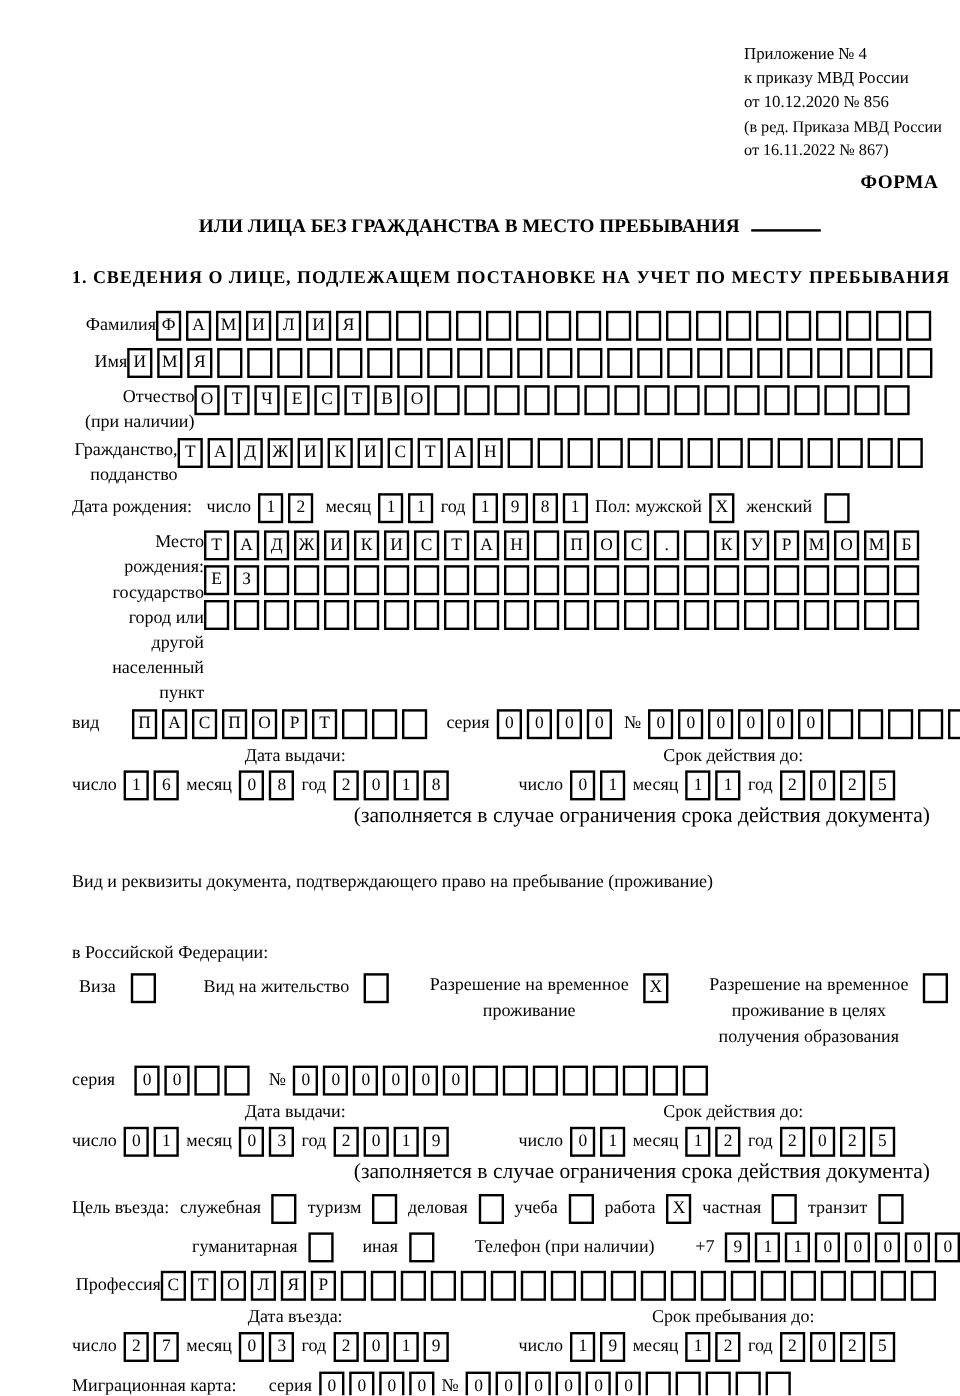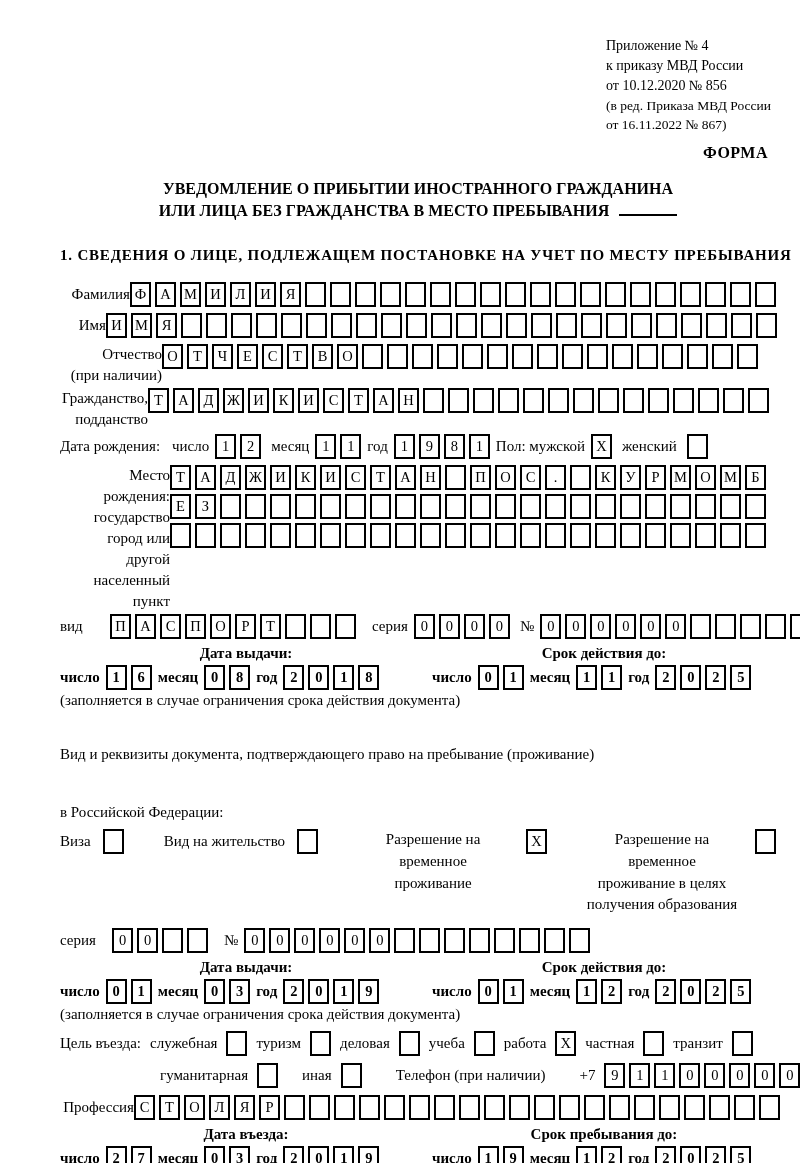--- a/index.html
+++ b/index.html
@@ -1,20 +1,20 @@
 <!DOCTYPE html>
 <html><head>
 <meta charset="utf-8">
 <style>
   html,body{margin:0;padding:0;background:#fff;}
   .page{
     position:relative;
     width:800px;height:1163px;
     box-sizing:border-box;
-    padding:36px 24px 0 60px;
+    padding:36px 10px 0 60px;
     overflow:hidden;
     background:#fff;
     color:#000;
     font-family:"Liberation Serif","DejaVu Serif",serif;
     font-size:15px;
   }
   .header-note{width:170px;margin-left:auto;text-align:left;font-size:14px;line-height:1.42;}
   .header-note .small{font-size:13.5px;}
   .form-label{text-align:right;font-weight:bold;font-size:16px;margin:10px 8px 0 0;letter-spacing:.5px;}
   .title{text-align:center;font-weight:bold;font-size:16px;line-height:1.4;margin-top:16px;}
@@ -30,26 +30,26 @@
     width:21px;height:25px;border:2px solid #000;
     display:inline-flex;align-items:center;justify-content:center;
     font-size:14.5px;background:#fff;
   }
   .stackrows .brow{margin-bottom:4px;}
   .ilbl{font-size:15px;line-height:25px;flex:none;}
   .gap6{width:6px;flex:none;} .gap10{width:10px;flex:none;} .gap16{width:16px;flex:none;}
 
   .center-bold{text-align:center;font-weight:bold;font-size:15px;margin:4px 0 6px 0;}
 
-  .dates{display:flex;margin-top:4px;font-weight:bold;}
+  .dates{display:flex;margin-top:4px;}
   .dcol-left{width:372px;flex:none;}
   .dcol-right{flex:1;}
   .dhead{text-align:center;font-size:15px;margin-bottom:3px;}
   .dline{display:flex;align-items:center;gap:6px;}
-  .dnote{font-size:15px;margin:2px 0 8px 0;}
+  .dnote{text-align:right;font-size:18px;margin:2px 15px 8px 0;}
 
   .intro{font-size:15px;line-height:1.75;margin-top:32px;}
   .visa-row{display:flex;align-items:flex-start;gap:12px;margin:4px 0 12px 0;justify-content:flex-end;}
   .visa-row .cbl{text-align:center;font-size:15px;line-height:1.45;}
   .cbx{align-self:flex-start;}
 
   .purpose-row{display:flex;align-items:flex-start;gap:9px;margin-bottom:7px;flex-wrap:nowrap;}
 </style>
 </head>
 <body>
@@ -59,21 +59,20 @@
   <div class="header-note">
     <div>Приложение № 4</div>
     <div>к приказу МВД России</div>
     <div>от 10.12.2020 № 856</div>
     <div class="small">(в ред. Приказа МВД России</div>
     <div class="small">от 16.11.2022 № 867)</div>
   </div>
   <div class="form-label">ФОРМА</div>
 
   <div class="title">
-    <div>УВЕДОМЛЕНИЕ О ПРИБЫТИИ ИНОСТРАННОГО ГРАЖДАНИНА</div>
     <div>
       <span>ИЛИ ЛИЦА БЕЗ ГРАЖДАНСТВА В МЕСТО ПРЕБЫВАНИЯ</span><span class="blank-underline"></span>
     </div>
   </div>
 
   <div class="section-heading">1. СВЕДЕНИЯ О ЛИЦЕ, ПОДЛЕЖАЩЕМ ПОСТАНОВКЕ НА УЧЕТ ПО МЕСТУ ПРЕБЫВАНИЯ</div>
 
   <div class="frow" style="margin-top:18px;">
     <div class="flabel" style="width:70px;">Фамилия</div>
     <div class="brow">

